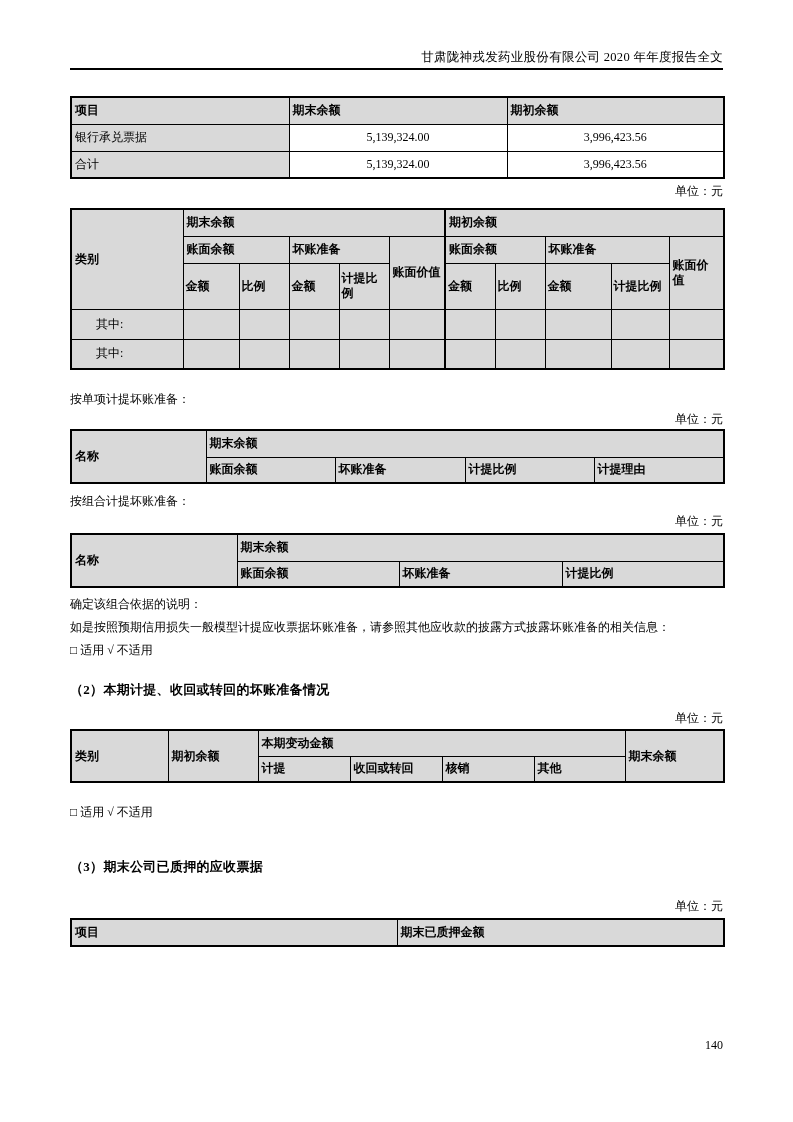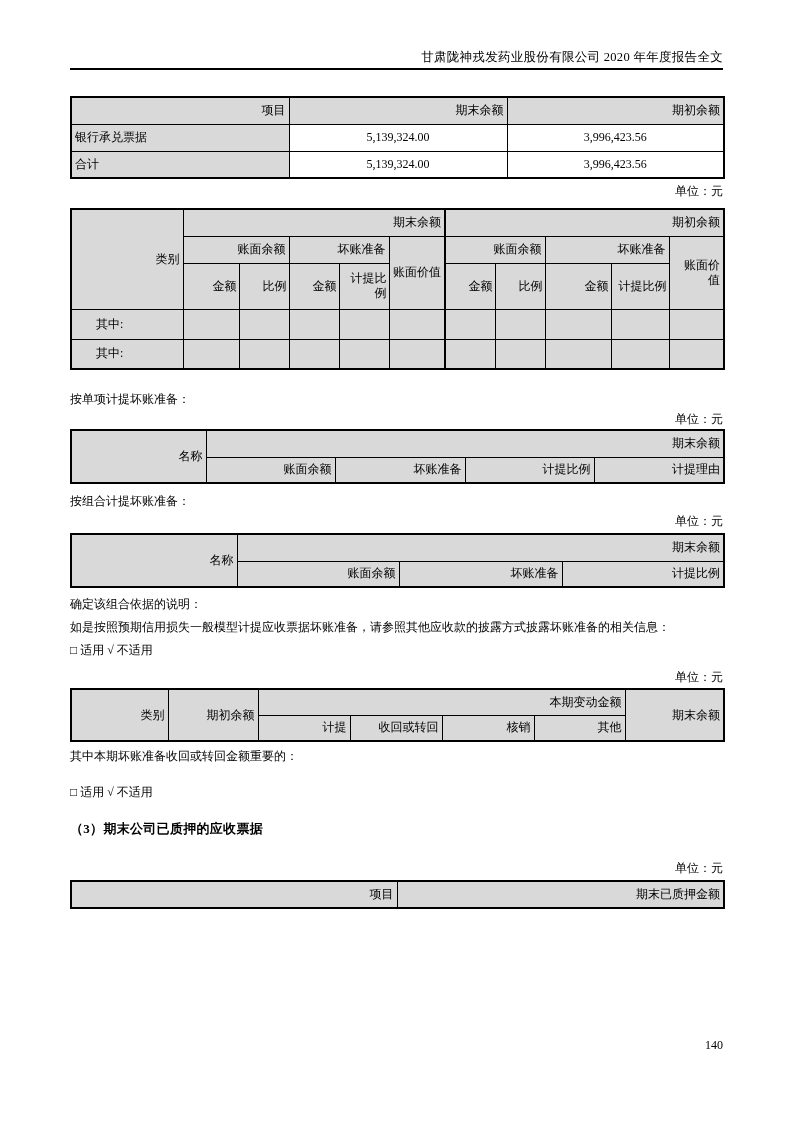--- a/index.html
+++ b/index.html
@@ -21,42 +21,42 @@
     border-collapse:collapse; table-layout:fixed;
     width:653px; border:2px solid #000;
     font-size:12px;
   }
   table.t td {
     border:1px solid #000; padding:0 3px;
     vertical-align:middle; overflow:hidden;
     line-height:15px;
   }
   .gray { background:#d9d9d9; }
-  .c { text-align:right; }
+  .c { text-align:left;font-weight:bold; }
   .l { text-align:left; }
   .r { text-align:center; }
   .tight { padding:0 2px !important; }
   .split { border-left-width:2px !important; }
   .indent td:first-child { padding-left:24px; }
 
   .h27 { height:27px; }
   .h26 { height:26px; }
   .h30 { height:30px; }
   .h46 { height:46px; }
 
   .unit { text-align:right; line-height:14px; }
   .line { line-height:14px; }
   .heading { font-weight:bold; font-size:13px; line-height:16px; letter-spacing:0.3px; }
 
   .mt-t1 { margin-top:26px; }
   .mt5 { margin-top:5px; } .mt6 { margin-top:6px; } .mt3 { margin-top:3px; }
   .mt8 { margin-top:22px; } .mt9 { margin-top:9px; } .mt10 { margin-top:10px; }
   .mt4 { margin-top:4px; } .mt7 { margin-top:7px; } .mt13 { margin-top:13px; }
   .mt24 { margin-top:24px; } .mt25 { margin-top:25px; } .mt27 { margin-top:27px; }
-  .mt29 { margin-top:22px; }
+  .mt29 { margin-top:40px; }
 
   .page-number {
     position:absolute; top:1038px; right:70px;
     font-size:12px; line-height:14px;
   }
 </style>
 </head>
 <body>
 
 <div class="page">
@@ -204,20 +204,21 @@
       <td class="gray c">坏账准备</td>
       <td class="gray c">计提比例</td>
     </tr>
   </tbody>
     </table>
 
   <div class="line mt9">确定该组合依据的说明：</div>
   <div class="line mt9">如是按照预期信用损失一般模型计提应收票据坏账准备，请参照其他应收款的披露方式披露坏账准备的相关信息：</div>
   <div class="line mt9">□ 适用 √ 不适用</div>
 
+  <div class="heading mt25">（2）本期计提、收回或转回的坏账准备情况</div>
   <div class="unit mt13">单位：元</div>
 
   <table class="t mt4">
     <colgroup>
         <col style="width:97px">
         <col style="width:90px">
         <col style="width:92px">
         <col style="width:92px">
         <col style="width:92px">
         <col style="width:91px">
@@ -232,21 +233,20 @@
     </tr>
     <tr class="h26">
       <td class="gray c">计提</td>
       <td class="gray c">收回或转回</td>
       <td class="gray c">核销</td>
       <td class="gray c">其他</td>
     </tr>
   </tbody>
     </table>
 
-  <div class="line mt7">其中本期坏账准备收回或转回金额重要的：</div>
   <div class="line mt8">□ 适用 √ 不适用</div>
 
   <div class="heading mt29">（3）期末公司已质押的应收票据</div>
   <div class="unit mt24">单位：元</div>
 
   <table class="t mt5">
     <colgroup>
         <col style="width:326px">
         <col style="width:327px">
       </colgroup>

